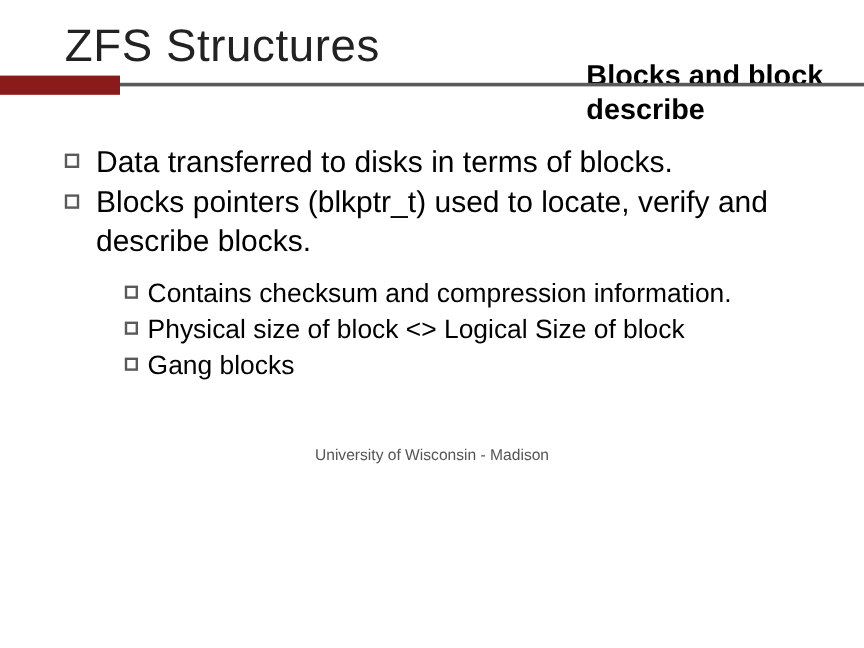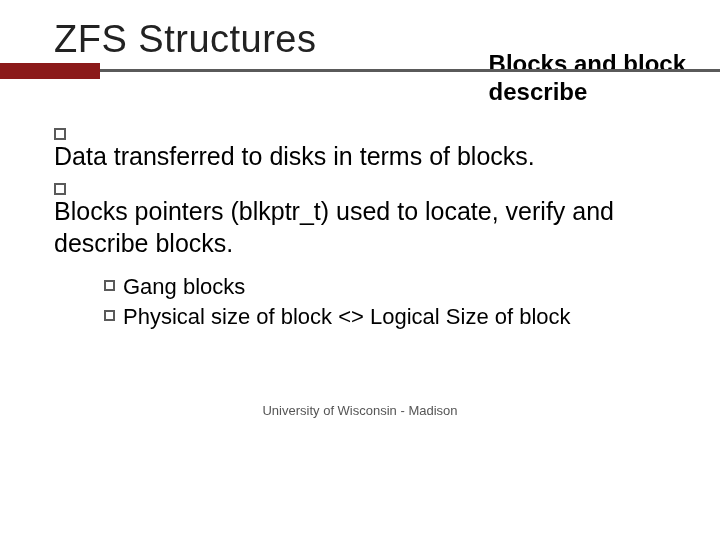--- a/index.html
+++ b/index.html
@@ -4,28 +4,28 @@
 <style>
   * { margin: 0; padding: 0; box-sizing: border-box; }
   html, body { width: 720px; height: 540px; font-family: Arial, Helvetica, sans-serif; background: #fff; color: #000; }
   .slide { width: 720px; height: 428px; position: relative; padding: 18px 0 0 0; }
   .title { font-size: 38px; font-weight: 400; color: #222; padding: 0 0 8px 54px; letter-spacing: 0.5px; }
   .rule-wrap { position: relative; width: 100%; height: 20px; }
   .rule { position: absolute; left: 0; right: 0; top: 0; height: 3px; background: #5a5a5a; }
   .accent { position: absolute; left: 0; top: -6px; width: 100px; height: 16px; background: #8b1a1a; }
   .subtitle { position: absolute; right: 34px; top: 50px; text-align: left; font-size: 24px; font-weight: 700; line-height: 1.15; }
   .body { padding: 30px 40px 0 54px; }
-  .bullet-row { display: flex; align-items: flex-start; margin-bottom: 2px; flex-direction: column; }
+  .bullet-row { display: flex; align-items: flex-start; margin-bottom: 2px; }
   .bullet { flex: 0 0 auto; width: 12px; height: 12px; border: 2px solid #5a5a5a; margin: 9px 14px 0 0; }
   .bullet-text { font-size: 25px; line-height: 1.28; }
   .sub-list { padding: 12px 0 0 50px; }
   .sub-row { display: flex; align-items: flex-start; margin-bottom: 2px; }
   .sub-bullet { flex: 0 0 auto; width: 11px; height: 11px; border: 2px solid #5a5a5a; margin: 7px 8px 0 0; }
   .sub-text { font-size: 22px; line-height: 1.28; }
-  .footer { position: absolute; bottom: 10px; width: 100%; text-align: center; font-size: 13px; color: #555; }
+  .footer { position: absolute; bottom: 42px; width: 100%; text-align: center; font-size: 13px; color: #555; }
 </style>
 </head>
 <body>
 
 <div class="slide">
 
   <div class="title">ZFS Structures</div>
 
   <div class="subtitle">
     <span>Blocks and block</span><br>
@@ -45,25 +45,29 @@
     </div>
 
     <div class="bullet-row">
       <span class="bullet"></span>
       <span class="bullet-text">Blocks pointers (blkptr_t) used to locate, verify and describe blocks.</span>
     </div>
 
     <div class="sub-list">
       <div class="sub-row">
         <span class="sub-bullet"></span>
-        <span class="sub-text">Gang blocks</span>
+        <span class="sub-text">Contains checksum and compression information.</span>
       </div>
       <div class="sub-row">
         <span class="sub-bullet"></span>
         <span class="sub-text">Physical size of block &lt;&gt; Logical Size of block</span>
+      </div>
+      <div class="sub-row">
+        <span class="sub-bullet"></span>
+        <span class="sub-text">Gang blocks</span>
       </div>
     </div>
 
   </div>
 
   <div class="footer">University of Wisconsin - Madison</div>
 
 </div>
 
 </body></html>

